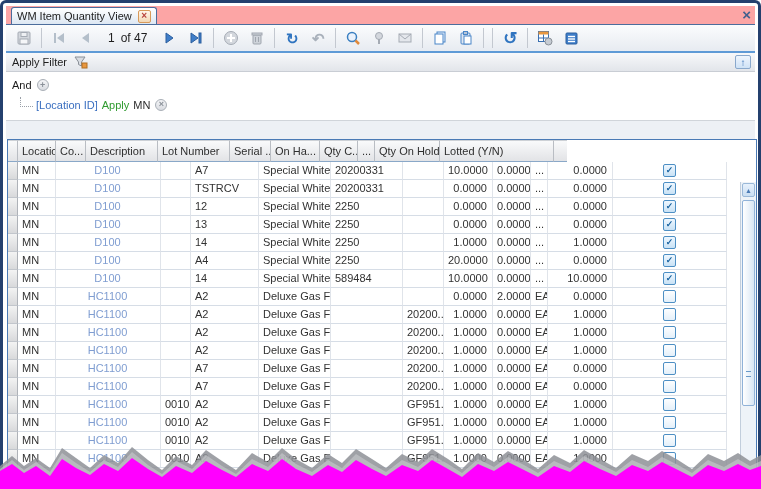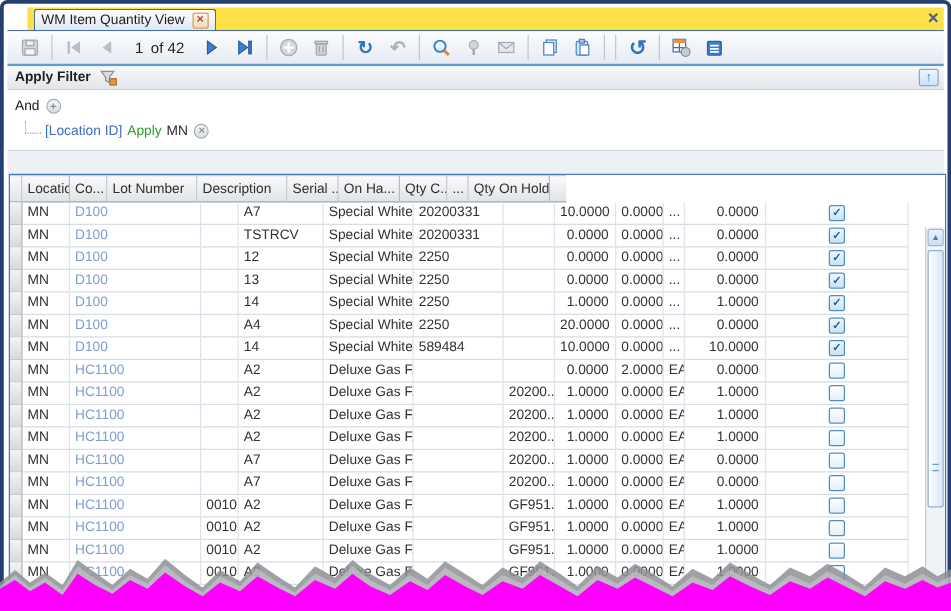--- a/index.html
+++ b/index.html
@@ -3,21 +3,21 @@
 <meta charset="utf-8">
 <style>
   html,body{margin:0;padding:0;background:#fff;}
   .screen{position:relative;width:761px;height:489px;overflow:hidden;
           font-family:"Liberation Sans",sans-serif;font-size:11px;color:#323232;background:#fff;}
   .window{position:absolute;inset:0;border:3px solid #24406e;border-bottom:none;
           border-radius:6px 6px 0 0;background:#fff;box-sizing:border-box;}
   .content{position:absolute;left:3px;top:3px;right:3px;bottom:0;}
 
   
-  .tabbar{position:absolute;left:16px;top:0;right:0;height:18px;background:#fde047;text-align:right;}
+  .tabbar{position:absolute;left:0;top:0;right:0;height:18px;background:#fca5a5;text-align:right;}
   .tabline{position:absolute;left:0;top:18px;right:0;height:1px;background:#4c6d9c;}
   .tab{position:absolute;left:5px;top:1px;height:17px;border:1px solid #4c6d9c;border-bottom:none;
        border-radius:3px 3px 0 0;background:linear-gradient(#ffffff,#dde7f3);
        display:flex;align-items:center;padding:0 5px;box-sizing:border-box;}
   .tab-title{margin-right:6px;color:#1d1d1d;}
   .tab-close{width:13px;height:13px;border:1px solid #d89a5a;border-radius:2px;
        background:linear-gradient(#fff6ea,#f2d8b6);color:#b8433e;font-weight:bold;font-size:10px;
        display:flex;align-items:center;justify-content:center;line-height:1;box-sizing:border-box;}
   .win-close{position:absolute;right:4px;top:0px;color:#44618e;font-weight:bold;font-size:15px;line-height:17px;}
 
@@ -59,21 +59,21 @@
          white-space:nowrap;overflow:hidden;border-bottom:1px solid #8aa8c8;}
   .hcell.filler{border-right:none;}
   .sort-asc{position:absolute;right:16px;top:8px;width:0;height:0;border-left:4px solid transparent;
             border-right:4px solid transparent;border-bottom:5px solid #4a86c8;}
   .hfunnel{position:absolute;right:4px;top:7px;}
   .grows{position:relative;}
   .grow{display:flex;height:18px;}
   .cell{box-sizing:border-box;border-right:1px solid #e0e4ea;border-bottom:1px solid #d6dde6;
         line-height:17px;padding:0 5px 0 4px;white-space:nowrap;overflow:hidden;}
   .cell.num{text-align:right;}
-  .cell.link{color:#7f9dd1;}
+  .cell.link{color:#7f9dd1;text-align:center;}
   .cell.ind{background:linear-gradient(#f3f3f3,#d8d9db);border-right:1px solid #aeb2b8;border-bottom:1px solid #c2c6cc;padding:0;}
   .cell.chk{display:flex;align-items:center;justify-content:center;padding:0;}
   .cbox{width:13px;height:13px;border:1px solid #4d8fc4;border-radius:2px;box-sizing:border-box;
         display:flex;align-items:center;justify-content:center;font-size:9px;font-weight:bold;color:#17619e;
         background:linear-gradient(#fdfeff,#e4f0fa);line-height:1;}
   .cbox.on{background:linear-gradient(#eef7ff,#c9e2f5);}
 
   
   .vscroll{position:absolute;right:0;top:42px;bottom:0;width:16px;background:#eef3f8;border-left:1px solid #c2cedc;box-sizing:border-box;}
   .vs-up{position:absolute;left:1px;right:1px;top:1px;height:14px;border:1px solid #9ab8d8;border-radius:2px;
@@ -116,21 +116,21 @@
               <rect x="2" y="2" width="2" height="10" fill="#b4bfca"></rect>
               <path d="M12,2 L5,7 L12,12 Z" fill="#b4bfca"></path>
             </svg>
         </span>
         <span class="tbtn">
           <svg width="14" height="14">
               <path d="M11,2 L4,7 L11,12 Z" fill="#b4bfca"></path>
             </svg>
         </span>
         <span class="tlabel" style="margin-left:10px;font-size:12px;">1</span>
-        <span class="tlabel" style="margin-right:10px;font-size:12px;">of 42</span>
+        <span class="tlabel" style="margin-right:10px;font-size:12px;">of 47</span>
         <span class="tbtn">
           <svg width="14" height="14">
               <path d="M3,2 L10,7 L3,12 Z" fill="#3f7ec9" stroke="#2c5f9e"></path>
             </svg>
         </span>
         <span class="tbtn">
           <svg width="14" height="14">
               <path d="M2,2 L9,7 L2,12 Z" fill="#3f7ec9" stroke="#2c5f9e"></path>
               <rect x="10" y="2" width="2" height="10" fill="#3f7ec9" stroke="#2c5f9e"></rect>
             </svg>
@@ -211,21 +211,21 @@
               <rect x="2" y="2" width="11" height="11" rx="1" fill="#3f7ec9" stroke="#2c5f9e"></rect>
               <line x1="4" y1="5.5" x2="11" y2="5.5" stroke="#fff" stroke-width="1.4"></line>
               <line x1="4" y1="8" x2="11" y2="8" stroke="#fff" stroke-width="1.4"></line>
               <line x1="4" y1="10.5" x2="11" y2="10.5" stroke="#fff" stroke-width="1.4"></line>
             </svg>
         </span>
       </div>
       <div class="blueline"></div>
 
       <div class="filterbar">
-        <span style="color:#1e1e1e;font-weight:bold;">Apply Filter</span>
+        <span style="color:#1e1e1e;">Apply Filter</span>
         <svg width="16" height="14" style="margin-left:6px;">
           <path d="M2,2 L12,2 L8.5,7 L8.5,11 L5.5,9.5 L5.5,7 Z" fill="#d8dce2" stroke="#8a9098"></path>
           <rect x="9" y="8" width="5" height="5" fill="#e8973f" stroke="#b06f23"></rect>
         </svg>
         <span class="collapse-btn">
             <span>↑</span>
           </span>
       </div>
       <div class="filterbody">
         <div class="frow" style="top:6px;">
@@ -241,27 +241,28 @@
         </div>
       </div>
 
       <div class="gap"></div>
 
       <div class="grid">
         <div class="ghead" id="ghead">
             <div class="hcell" style="width: 10px;"></div>
             <div class="hcell" style="width: 38px;"><span>Locatio...</span></div>
             <div class="hcell" style="width: 30px;"><span>Co...</span></div>
+            <div class="hcell" style="width: 72px;"><span>Description</span></div>
             <div class="hcell" style="width: 72px;"><span>Lot Number</span></div>
-            <div class="hcell" style="width: 72px;"><span>Description</span></div>
             <div class="hcell" style="width: 41px;"><span>Serial ...</span></div>
             <div class="hcell" style="width: 49px;"><span>On Ha...</span></div>
             <div class="hcell" style="width: 38px;"><span>Qty C...</span></div>
             <div class="hcell" style="width: 17px;"><span>...</span></div>
             <div class="hcell" style="width: 65px;"><span>Qty On Hold</span></div>
+            <div class="hcell" style="width: 114px;"><span>Lotted (Y/N)</span></div>
             <div class="hcell filler" style="width: 13px;"></div>
           </div>
         <div class="grows" id="grows">
             <div class="grow">
               <div class="cell ind" style="width: 10px;"></div>
               <div class="cell" style="width: 38px;">MN</div>
               <div class="cell link" style="width: 105px;">D100</div>
               <div class="cell" style="width: 30px;"></div>
               <div class="cell" style="width: 68px;">A7</div>
               <div class="cell" style="width: 72px;">Special White...</div>

